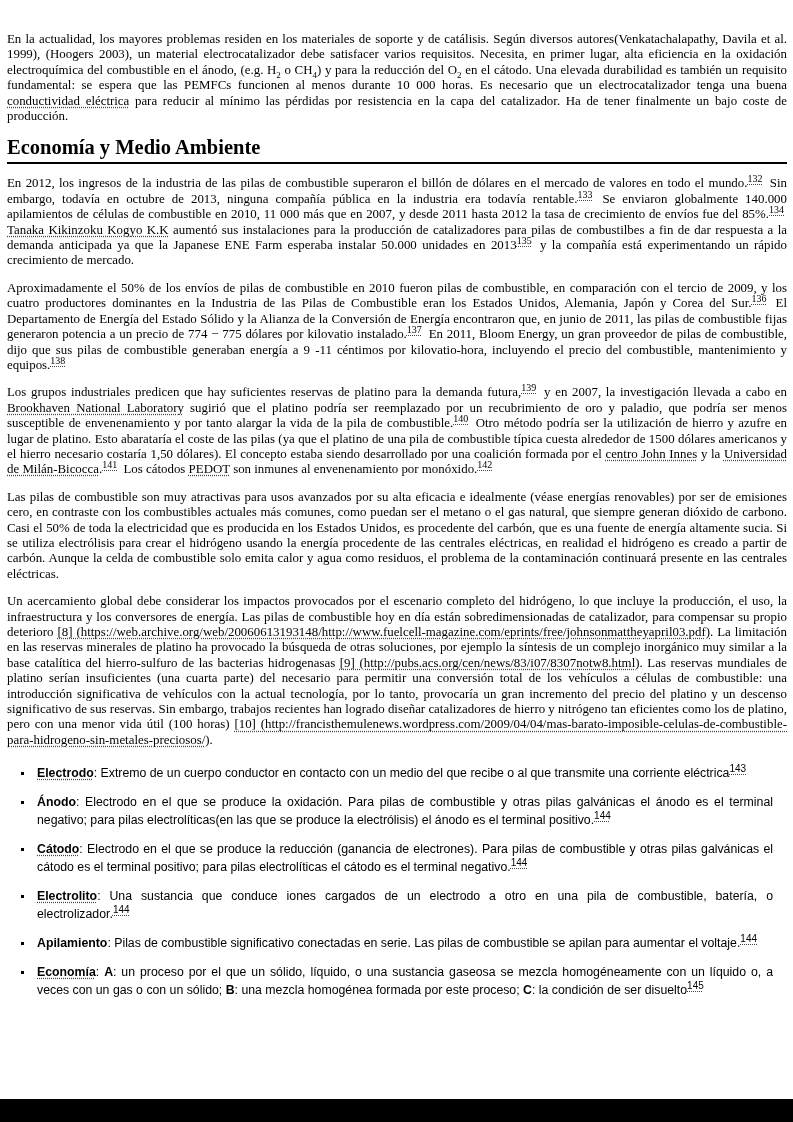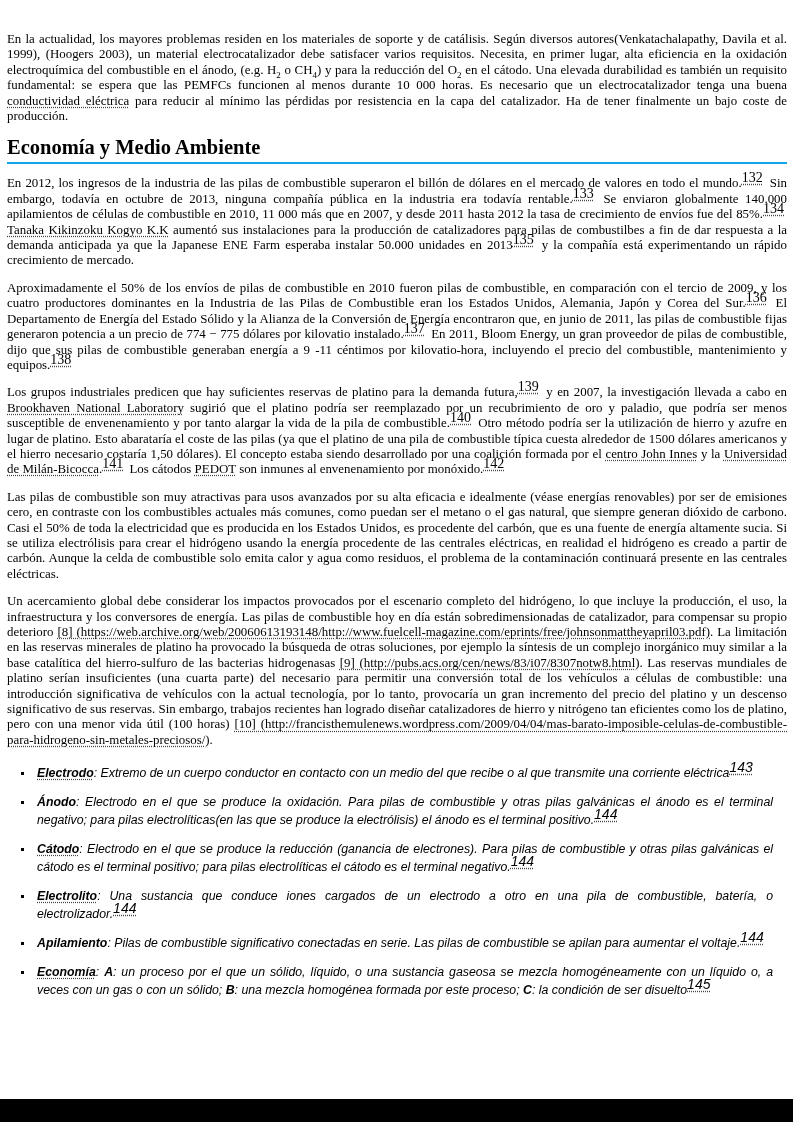--- a/index.html
+++ b/index.html
@@ -10,41 +10,41 @@
   }
   .page{padding:20px 6px 0 7px;}
   p.body-p{
     font-size:12.9px;line-height:15.4px;margin:12px 0 12px 0;
     text-align:justify;
   }
   h2.section-heading{
     font-family:"Liberation Serif","DejaVu Serif",serif;
     font-size:20.5px;font-weight:bold;
     margin:4px 0 11px 0;padding-bottom:3px;
-    border-bottom:2px solid #0ea5e9;
+    border-bottom:2px solid #000000;
   }
   .lnk{
     text-decoration:underline;
     text-decoration-style:dotted;
     text-decoration-color:#444444;
     text-underline-offset:2px;
   }
   sup.ref{
-    font-size:14px;line-height:0;vertical-align:super;
+    font-size:10px;line-height:0;vertical-align:super;
     margin-right:3px;letter-spacing:0;
   }
   sub{font-size:9px;line-height:0;}
   ul.glossary{
     font-family:"Liberation Sans","DejaVu Sans",sans-serif;
     font-size:12.3px;line-height:18px;
     margin:16px 0 0 0;padding:0 0 0 27px;
     list-style-type:square;
   }
   ul.glossary li{
-    margin:0 14px 11px 0;padding-left:3px;text-align:justify;font-style:italic;
+    margin:0 14px 11px 0;padding-left:3px;text-align:justify;
   }
   ul.glossary li::marker{font-size:10px;color:#000;}
   b.term{font-weight:bold;}
   .bottom-bar{
     position:absolute;left:0;top:1099px;width:793px;height:23px;
     background:#000000;
   }
 </style>
 </head>
 <body>

